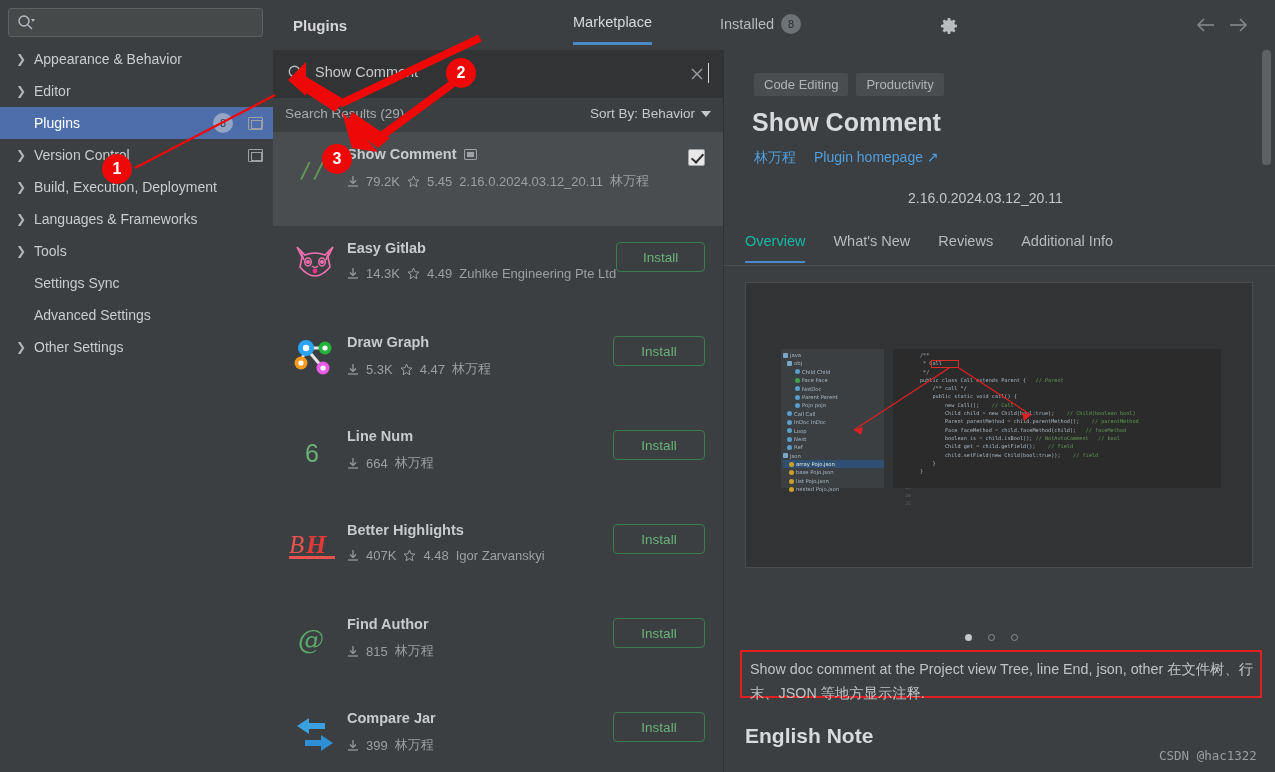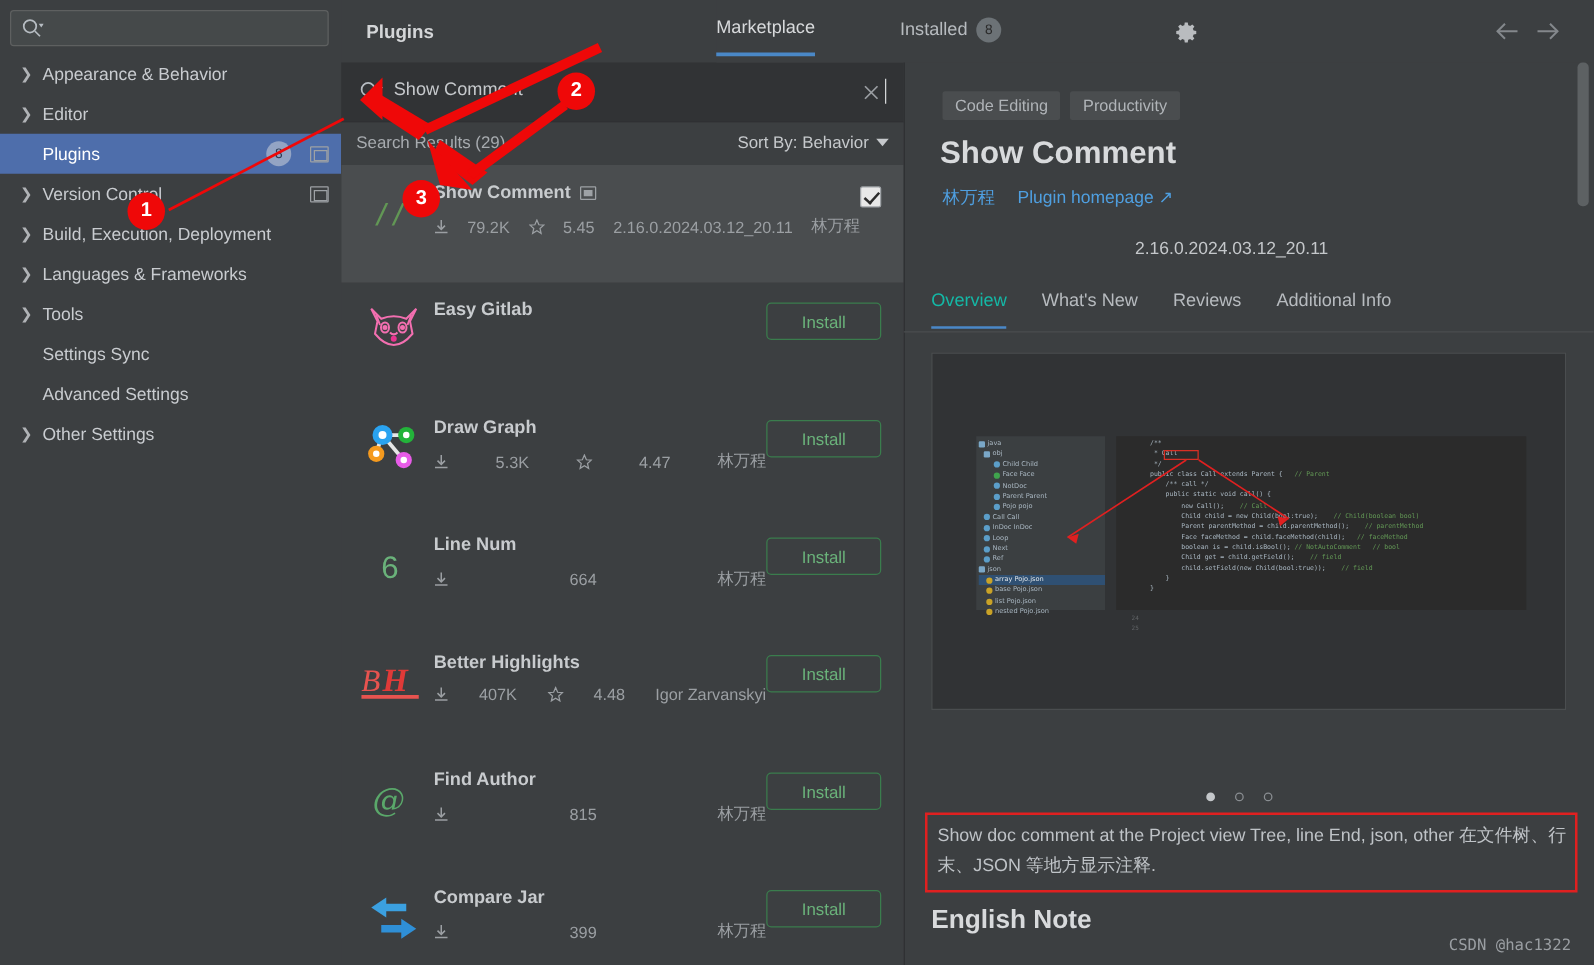--- a/index.html
+++ b/index.html
@@ -147,21 +147,21 @@
     display: flex; align-items: center; justify-content: center;
     margin-left: 14px;
   }
   .plugin-info { flex: 1 1 auto; padding-left: 4px; }
   .plugin-name {
     font-size: 14.5px; font-weight: bold; color: #c8cbce;
     display: flex; align-items: center; gap: 7px;
   }
   .plugin-meta {
     margin-top: 10px; font-size: 13px; color: #9b9fa3;
-    display: flex; align-items: center; gap: 7px; white-space: nowrap; justify-content: space-between;
+    display: flex; align-items: center; gap: 7px; white-space: nowrap;
   }
   .dl-ico { display: inline-block; width: 12px; height: 13px; color: #9b9fa3; }
   .star-ico { display: inline-block; width: 13px; height: 13px; color: #9b9fa3; }
   .install-btn {
     margin-right: 18px; margin-top: 2px;
     width: 92px; height: 30px; border: 1px solid #3a7d4d; border-radius: 4px;
     background: transparent; color: #6ab27a; font-size: 13.5px;
     font-family: inherit; display: flex; align-items: center; justify-content: center;
     cursor: pointer;
   }
@@ -290,21 +290,21 @@
   }
   #pv-arrow { position: absolute; left: 0; top: 0; width: 440px; height: 140px; }
   #preview-dots {
     position: absolute; left: 965px; top: 634px; display: flex; gap: 16px;
   }
   .pdot { width: 7px; height: 7px; border-radius: 50%; }
   .pdot.on { background: #c4c7ca; }
   .pdot.off { border: 1px solid #8a8e92; }
 
   #desc-box {
-    position: absolute; left: 740px; top: 650px; width: 522px; height: 64px;
+    position: absolute; left: 740px; top: 650px; width: 522px; height: 48px;
     border: 2px solid #e02020;
   }
   #desc-text {
     position: absolute; left: 8px; top: 5px; right: 6px;
     font-size: 14.3px; line-height: 24px; color: #bfc3c7;
   }
   #english-note {
     position: absolute; left: 745px; top: 724px;
     font-size: 21px; font-weight: bold; color: #d8dadc;
   }
@@ -458,20 +458,33 @@
               <ellipse cx="30" cy="21" rx="3.2" ry="4"></ellipse>
               <circle cx="16" cy="21" r="1.2" fill="#f36fb0"></circle>
               <circle cx="30" cy="21" r="1.2" fill="#f36fb0"></circle>
               <circle cx="23" cy="30" r="2.4" fill="#e8338f" stroke="none"></circle>
               <path d="M20 25 Q23 28 26 25"></path>
             </svg>
           </div>
           <div class="plugin-info">
             <div class="plugin-name">
               <span>Easy Gitlab</span>
+            </div>
+            <div class="plugin-meta">
+              <span class="dl-ico"><svg width="12" height="13" viewBox="0 0 12 13">
+                  <line x1="6" y1="1" x2="6" y2="8" stroke="#9b9fa3" stroke-width="1.2"></line>
+                  <polyline points="3,5.5 6,8.5 9,5.5" fill="none" stroke="#9b9fa3" stroke-width="1.2"></polyline>
+                  <line x1="1" y1="11" x2="11" y2="11" stroke="#9b9fa3" stroke-width="1.2"></line>
+                </svg></span>
+              <span>14.3K</span>
+              <span class="star-ico"><svg width="13" height="13" viewBox="0 0 13 13">
+                  <polygon points="6.5,1 8.1,4.8 12,5.1 9,7.8 9.9,11.7 6.5,9.6 3.1,11.7 4,7.8 1,5.1 4.9,4.8" fill="none" stroke="#9b9fa3" stroke-width="1"></polygon>
+                </svg></span>
+              <span>4.49</span>
+              <span>Zuhlke Engineering Pte Ltd</span>
             </div>
           </div>
           <div class="install-btn">Install</div>
         </div>
         <div class="plugin-item">
           <div class="plugin-icon">
             <svg width="48" height="48" viewBox="0 0 48 48">
               <line x1="15" y1="14" x2="34" y2="14" stroke="#e6e6e6" stroke-width="3"></line>
               <line x1="15" y1="14" x2="10" y2="28" stroke="#e6e6e6" stroke-width="3"></line>
               <line x1="15" y1="14" x2="31" y2="33" stroke="#e6e6e6" stroke-width="3"></line>

